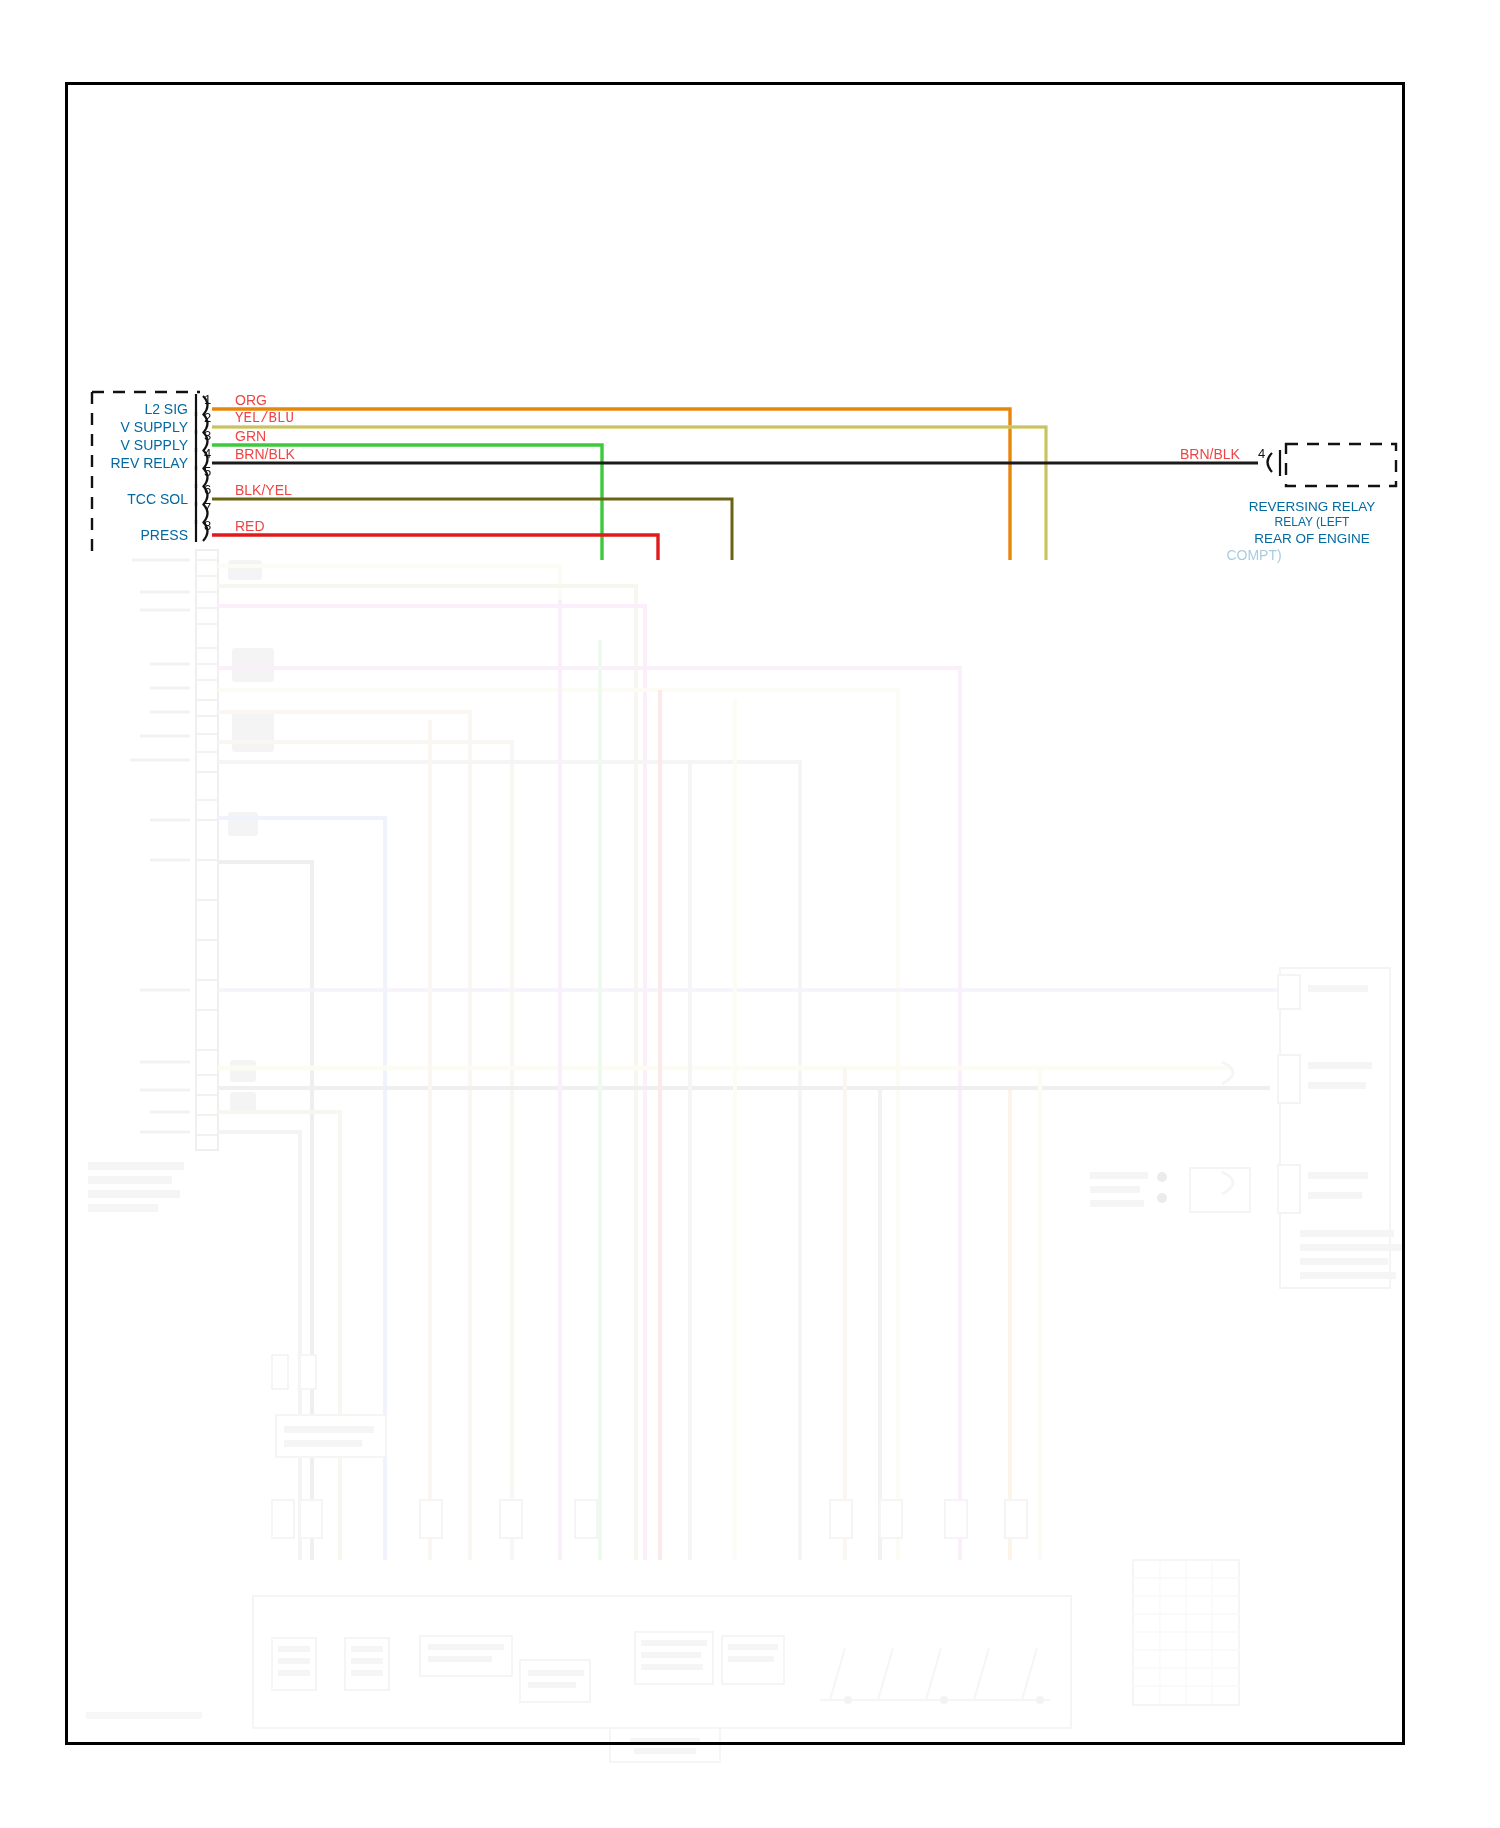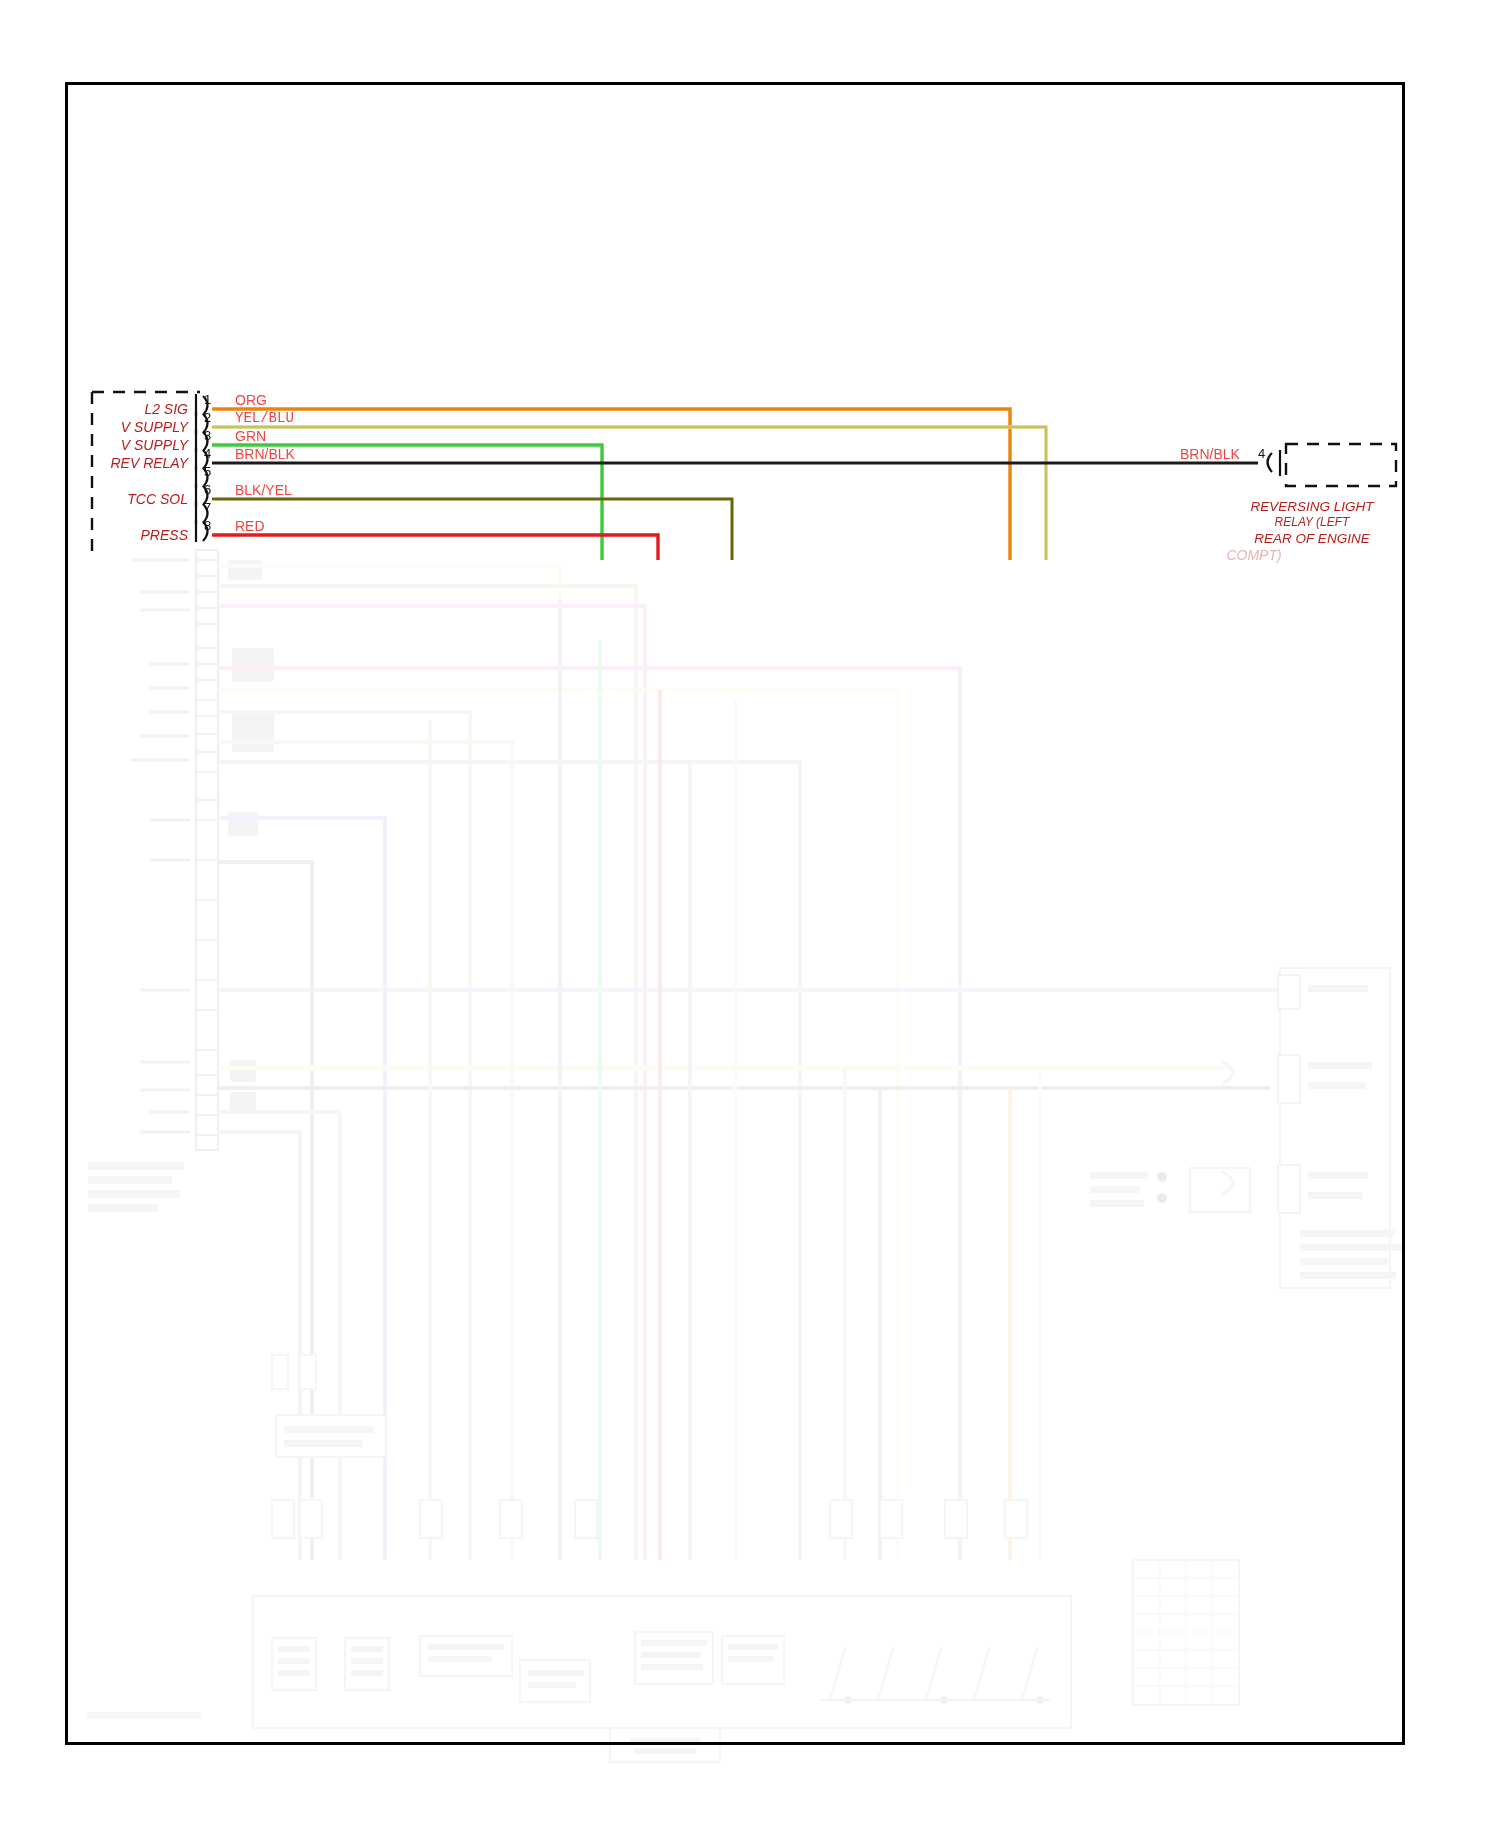--- a/index.html
+++ b/index.html
@@ -18,21 +18,21 @@
     z-index:2;
   }
 
   
   svg.layer{position:absolute;left:0;top:0;width:1500px;height:1828px;overflow:visible;}
   #faded-layer{z-index:1;opacity:0.085;filter:blur(0.6px);}
   #clear-layer{z-index:5;}
 
   
   .lbl{position:absolute;z-index:6;font-family:"Liberation Sans",sans-serif;
-       font-size:14px;color:#b91c1c;white-space:nowrap;line-height:1.05;font-style:italic;}
+       font-size:14px;color:#0369a1;white-space:nowrap;line-height:1.05;}
   .lbl.r{text-align:right;}
   .lbl.c{text-align:center;}
   .pinno{position:absolute;z-index:6;font-size:13px;color:#111;
          font-family:"Liberation Sans",sans-serif;}
   .wname{position:absolute;z-index:6;font-size:14px;color:#ef4444;
          font-family:"Liberation Sans",sans-serif;}
 
   
   .fade-veil{position:absolute;left:0;top:548px;width:1500px;height:1280px;
     background:#ffffff;opacity:0.0;z-index:3;pointer-events:none;}
@@ -359,19 +359,19 @@
   <div class="wname" style="left:235px;top:392px;">ORG</div>
   <div class="wname" style="left:235px;top:410px;font-family:Liberation Mono, monospace;">YEL/BLU</div>
   <div class="wname" style="left:235px;top:428px;">GRN</div>
   <div class="wname" style="left:235px;top:446px;">BRN/BLK</div>
   <div class="wname" style="left:235px;top:482px;">BLK/YEL</div>
   <div class="wname" style="left:235px;top:518px;">RED</div>
 
   <div class="wname" style="left:1180px;top:446px;">BRN/BLK</div>
   <div class="pinno" style="left:1258px;top:446px;">4</div>
 
-  <div class="lbl c" style="left:1222px;top:500px;width:180px;font-size:13.5px;">REVERSING LIGHT</div>
+  <div class="lbl c" style="left:1222px;top:500px;width:180px;font-size:13.5px;">REVERSING RELAY</div>
   <div class="lbl c" style="left:1222px;top:516px;width:180px;font-size:12px;">RELAY (LEFT</div>
   <div class="lbl c" style="left:1222px;top:532px;width:180px;font-size:13.5px;">REAR OF ENGINE</div>
   <div class="lbl c" style="left:1164px;top:548px;width:180px;font-size:14px;opacity:.34;">COMPT)</div>
 
   <div class="fade-veil"></div>
 </div>
 
 </body></html>

